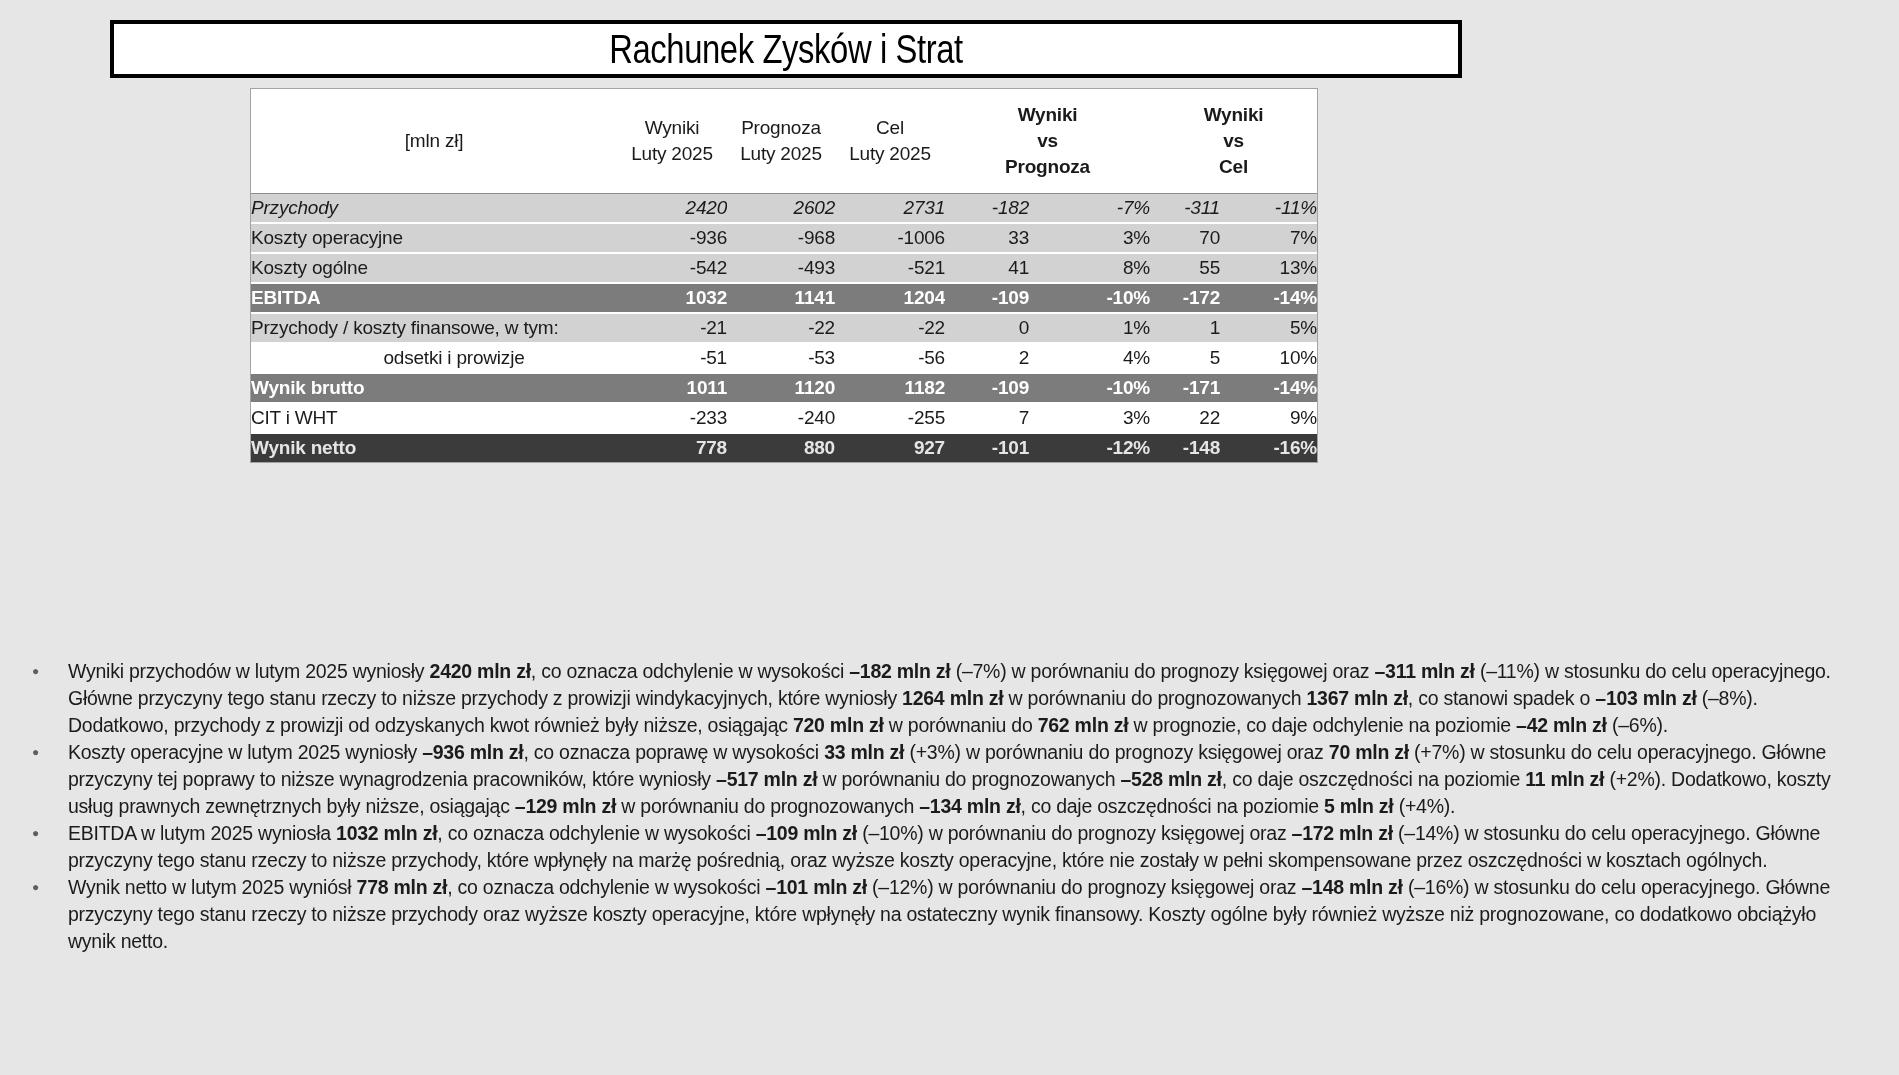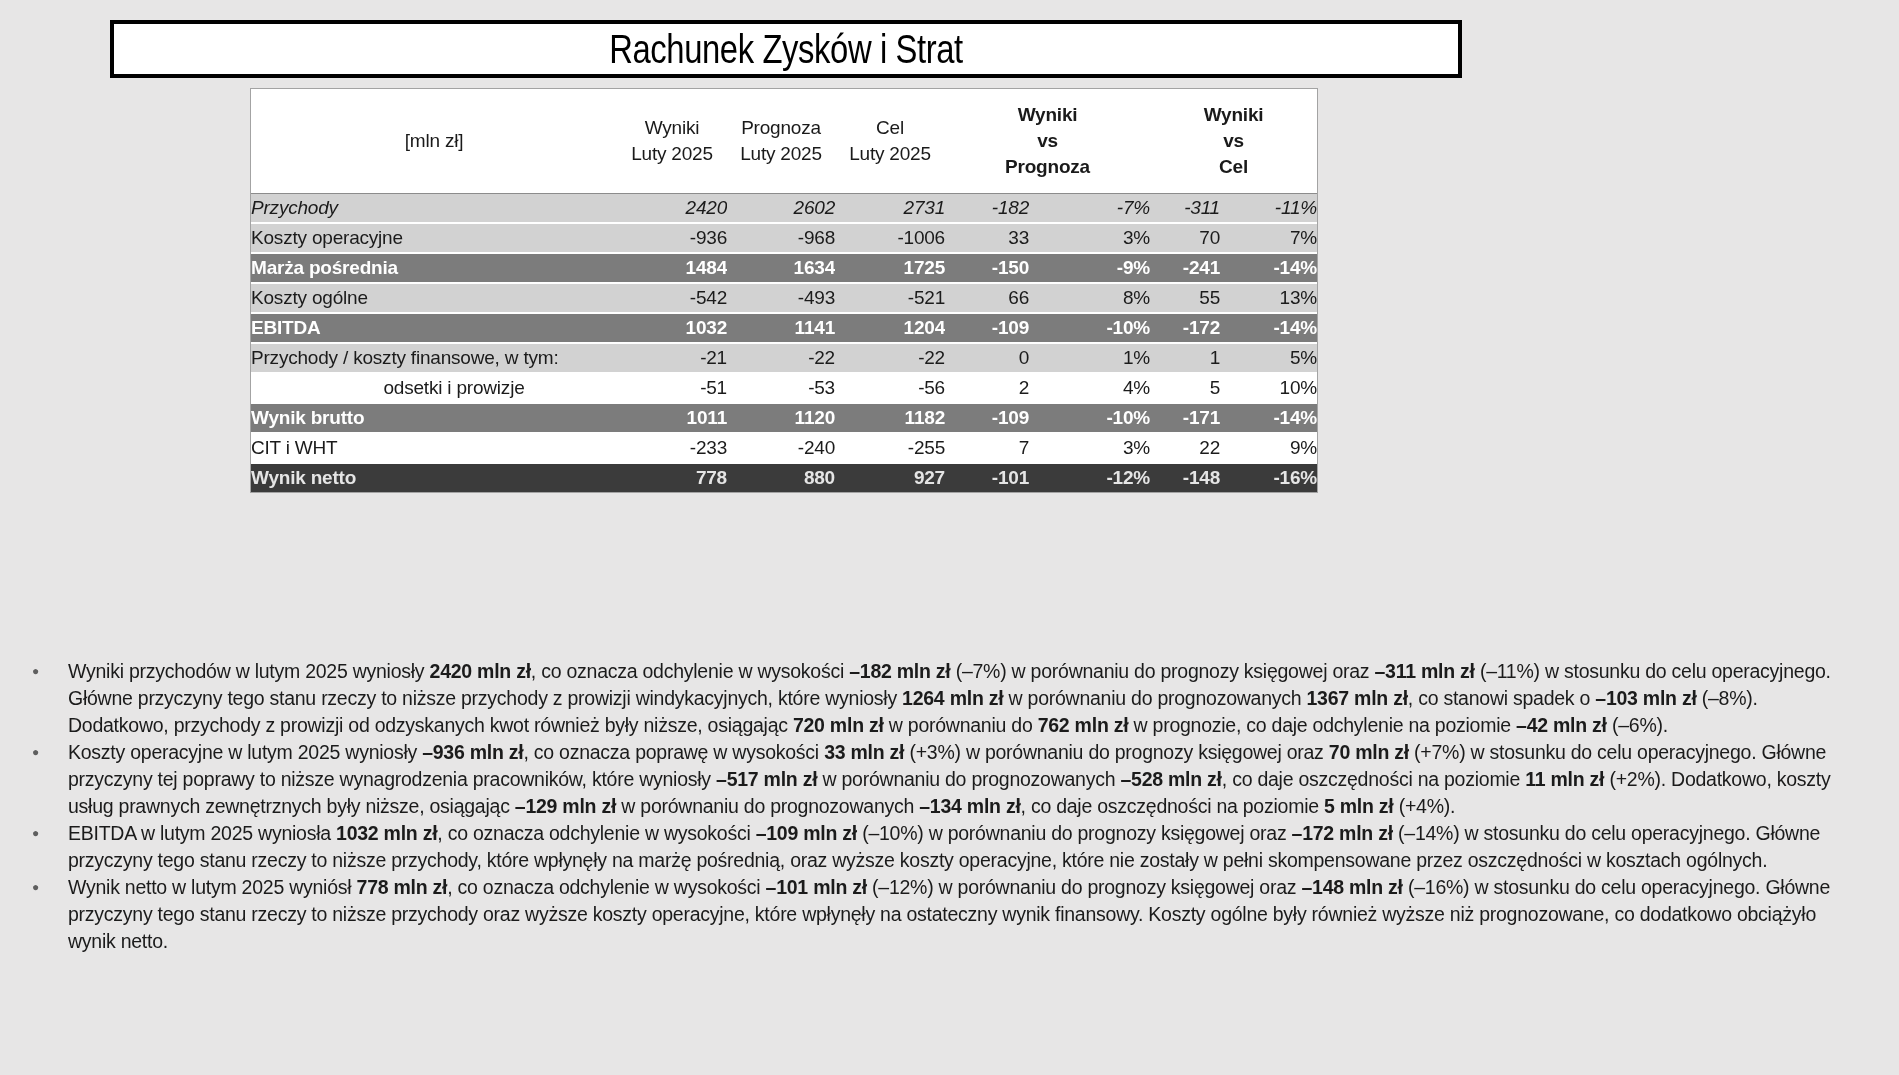--- a/index.html
+++ b/index.html
@@ -127,36 +127,26 @@
           <tr class="row-light">
             <td class="c-label">Koszty operacyjne</td>
             <td class="c-num">-936</td>
             <td class="c-num">-968</td>
             <td class="c-num">-1006</td>
             <td class="c-num">33</td>
             <td class="c-pct">3%</td>
             <td class="c-num">70</td>
             <td class="c-pct">7%</td>
           </tr>
-          <tr class="row-dark">
-            <td class="c-label">Marża pośrednia</td>
-            <td class="c-num">1484</td>
-            <td class="c-num">1634</td>
-            <td class="c-num">1725</td>
-            <td class="c-num">-150</td>
-            <td class="c-pct">-9%</td>
-            <td class="c-num">-241</td>
-            <td class="c-pct">-14%</td>
-          </tr>
           <tr class="row-light">
             <td class="c-label">Koszty ogólne</td>
             <td class="c-num">-542</td>
             <td class="c-num">-493</td>
             <td class="c-num">-521</td>
-            <td class="c-num">66</td>
+            <td class="c-num">41</td>
             <td class="c-pct">8%</td>
             <td class="c-num">55</td>
             <td class="c-pct">13%</td>
           </tr>
           <tr class="row-dark">
             <td class="c-label">EBITDA</td>
             <td class="c-num">1032</td>
             <td class="c-num">1141</td>
             <td class="c-num">1204</td>
             <td class="c-num">-109</td>

